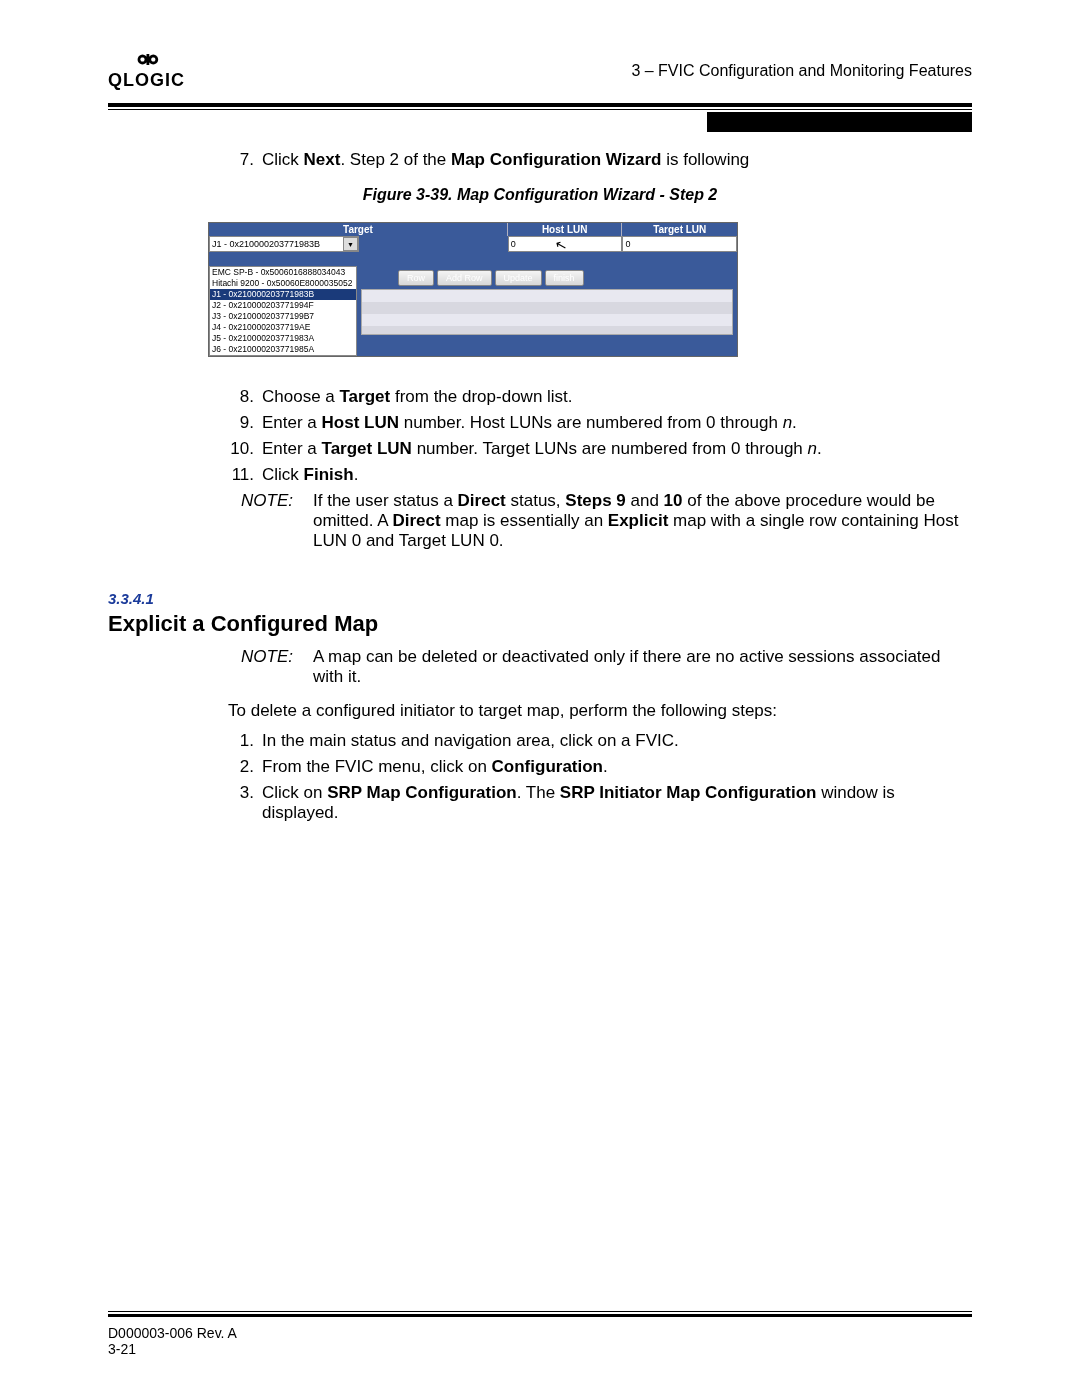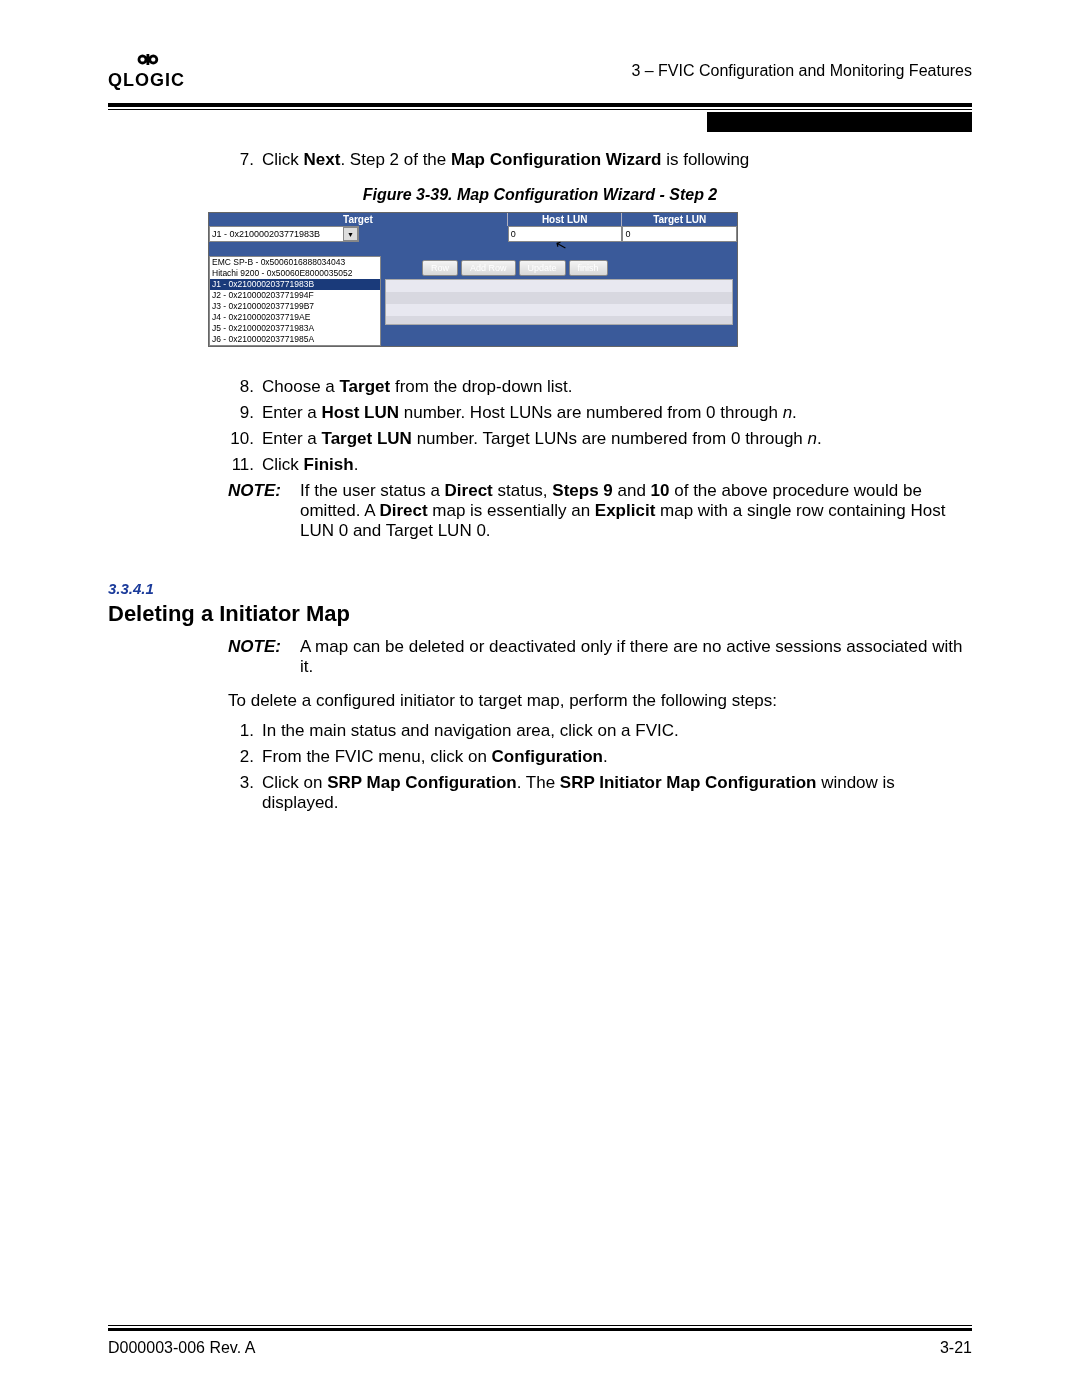--- a/index.html
+++ b/index.html
@@ -23,21 +23,21 @@
   .logo-icon { display:block; text-align:center; font-size:26px; line-height:20px; letter-spacing:-3px;}
   .chapter { font-size: 16px; }
   .hr1 { border-top: 4px solid #000; margin-bottom: 2px;}
   .hr2 { border-top: 1px solid #000; }
   .blackbar { position:absolute; right:108px; top:112px; width:265px; height:20px; background:#000;}
   .content { padding: 40px 0 0 0; }
   .indent1 { padding-left: 120px; }
   .step-row { display:flex; margin-bottom:6px; }
   .step-num { width: 34px; text-align:right; padding-right:8px; }
   .step-txt { flex:1; }
-  .fig-caption { text-align:center; font-style:italic; font-weight:bold; font-size:16px; margin: 16px 0 8px 0;}
+  .fig-caption { text-align:center; font-style:italic; font-weight:bold; font-size:16px; margin: 16px 0 18px 0;}
   
   .figure {
     width: 530px;
     margin-left: 100px;
     font-size: 10px;
     font-family: Tahoma, Arial, sans-serif;
     border: 1px solid #666;
     background: #fff;
   }
   .fig-head-row { display:flex; background:#3a5a9a; color:#fff; text-align:center; }
@@ -50,47 +50,47 @@
     display:flex; align-items:center; width:150px; height:16px;
     border:1px solid #888; background:#fff; font-size:9px; padding-left:2px;
   }
   .combo-arrow { margin-left:auto; width:15px; height:14px; background:#ddd;
     border:1px solid #888; display:flex; align-items:center; justify-content:center; font-size:7px;}
   .inp { height:16px; border:1px solid #888; background:#fff; font-size:9px; padding-left:2px; display:flex; align-items:center;}
   .list-area {
     background:#3a5a9a; color:#fff; display:flex;
   }
   .list-left {
-    width:172px; background:#fff; color:#000; border:1px solid #888;
+    width:148px; background:#fff; color:#000; border:1px solid #888;
     font-size:8.5px; line-height:11px;
   }
   .list-left div { padding: 0 2px; white-space:nowrap; overflow:hidden;}
   .list-left .sel { background:#1a3a7a; color:#fff; }
   .list-right { flex:1; padding:4px 0 0 4px; }
   .btn-row { display:flex; gap:3px;padding-left:37px; }
   .btn {
     background: linear-gradient(#f4f4f4,#d8d8d8);
     border:1px solid #888; border-radius:2px;
     font-size:9px; padding: 1px 8px; height:16px;
     display:flex; align-items:center;
   }
   .striped { height:46px; background: repeating-linear-gradient(#e8e8f0 0 12px,#d8d8e0 12px 24px); margin-top:3px; margin-right:4px; border:1px solid #aaa;}
   .blue-strip { height:14px; background:#3a5a9a; }
   .cursor { position:absolute; font-size:14px; color:#000; top:237px; left:555px; transform:rotate(-15deg);}
   .note-row { display:flex; padding-left:120px; margin-top:6px;}
-  .note-lbl { font-weight:bold; font-style:italic; width:72px;}
+  .note-lbl { font-weight:normal; font-style:italic; width:72px;margin-left:13px;}
   .note-txt { flex:1; }
   .section-num { color:#1a3a9a; font-weight:bold; font-style:italic; font-size:15px; margin-top:39px;}
   h2 { font-size:22px; font-weight:bold; margin: 4px 0 10px 0;}
   .body-p { padding-left:120px; margin: 14px 0 10px 0;}
   .footer {
     position:absolute; left:108px; right:108px; bottom:40px;
   }
   .footer-top { border-top:1px solid #000; margin-bottom:2px;}
-  .footer-bot { border-top:3px solid #000; padding-top:8px; display:flex; justify-content:space-between; font-size:16px;}
+  .footer-bot { border-top:3px solid #000; padding-top:8px; display:flex; justify-content:space-between; font-size:14px;flex-direction:column;}
   b { font-weight:bold; }
   i { font-style:italic; }
 </style>
 </head>
 <body>
 
 <div class="header-row">
   <div class="logo">
     <span class="logo-icon">⚮</span>
     <span>QLOGIC</span>
@@ -178,21 +178,21 @@
     </div>
 
   <div class="note-row">
     <div class="note-lbl">NOTE:</div>
     <div class="note-txt">
       <span>If the user status a </span><b>Direct</b><span> status, </span><b>Steps 9</b><span> and </span><b>10</b><span> of the above procedure would be omitted. A </span><b>Direct</b><span> map is essentially an </span><b>Explicit</b><span> map with a single row containing Host LUN 0 and Target LUN 0.</span>
     </div>
   </div>
 
   <div class="section-num">3.3.4.1</div>
-  <h2>Deleting a Initiator Map</h2>
+  <h2>Explicit a Configured Map</h2>
 
   <div class="note-row">
     <div class="note-lbl">NOTE:</div>
     <div class="note-txt">A map can be deleted or deactivated only if there are no active sessions associated with it.</div>
   </div>
 
   <p class="body-p">To delete a configured initiator to target map, perform the following steps:</p>
 
   <div class="indent1" id="steps-del">
       <div class="step-row">

